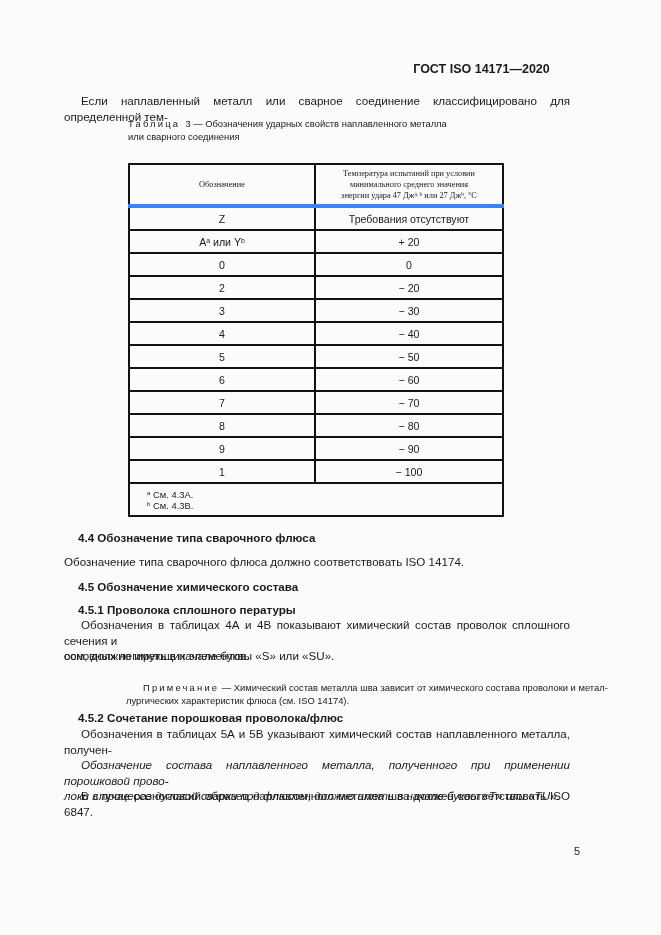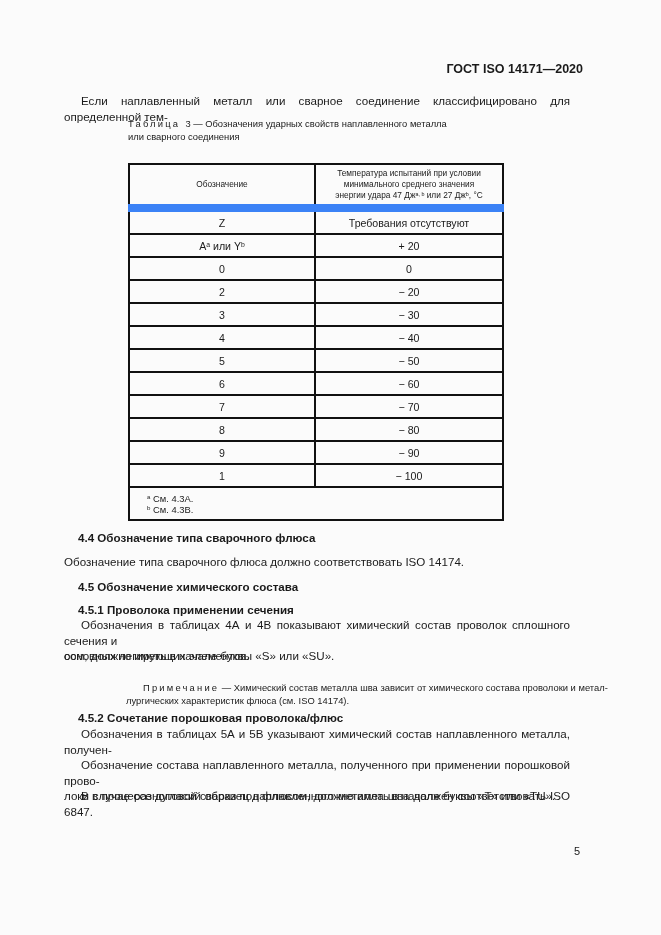--- a/index.html
+++ b/index.html
@@ -1,33 +1,33 @@
 <!DOCTYPE html>
 <html><head>
 <meta charset="utf-8">
 <style>
   html, body { margin: 0; padding: 0; }
   body {
     width: 661px; height: 935px; background: #fbfbfb; position: relative;
     font-family: "Liberation Sans", sans-serif; color: #1a1a1a; overflow: hidden;
   }
   .abs { position: absolute; }
-  .header-std { left: 380px; top: 62px; width: 203px; text-align: right; font-weight: bold; font-size: 12.5px; }
+  .header-std { left: 380px; top: 62px; width: 203px; text-align: center; font-weight: bold; font-size: 12.5px; }
   .p { position: absolute; left: 64px; width: 506px; font-size: 11.6px; line-height: 15.5px; text-align: justify; }
   .p .ind { display: inline-block; width: 17px; }
   .lastline { text-align-last: left; }
   .caption { left: 128px; top: 118px; font-size: 9.4px; line-height: 12.5px; width: 380px; }
   .spaced { letter-spacing: 2.2px; }
   table.t3 {
     position: absolute; left: 128px; top: 163px; width: 374px;
     border-collapse: collapse; font-size: 10.6px; table-layout: fixed;
   }
   table.t3 td, table.t3 th { border: 2px solid #111; text-align: center; padding: 0; }
   table.t3 th { font-weight: normal; font-size: 8.3px; height: 39px; line-height: 11px; }
-  table.t3 thead tr th { border-bottom: 8px solid #3b82f6; }
+  table.t3 thead tr th { border-bottom: 4px solid #3b82f6; font-family: Liberation Serif, serif; }
   table.t3 td { height: 21px; }
   table.t3 td.fn { text-align: left; height: 31px; font-size: 9.4px; line-height: 11px; padding-left: 17px; vertical-align: middle; }
   sup { font-size: 65%; vertical-align: 0.45em; line-height: 0; }
   .h4 { position: absolute; left: 78px; font-weight: bold; font-size: 11.6px; }
   .note { position: absolute; left: 78px; width: 506px; font-size: 9.4px; line-height: 13px; text-align: justify; }
   .pagenum { left: 574px; top: 845px; font-size: 11px; }
 </style>
 </head>
 <body>
 
@@ -115,38 +115,38 @@
   </tbody>
 </table>
 
 <div class="h4" style="top:531px;">4.4 Обозначение типа сварочного флюса</div>
 <div class="p" style="top:554px;">
     <div class="lastline"><span>Обозначение типа сварочного флюса должно соответствовать ISO 14174.</span></div>
   </div>
 
 <div class="h4" style="top:580px;">4.5 Обозначение химического состава</div>
 
-<div class="h4" style="top:603px;">4.5.1 Проволока применении сечения</div>
+<div class="h4" style="top:603px;">4.5.1 Проволока сплошного пературы</div>
 <div class="p" style="top:617px;">
   <div><span class="ind"></span><span>Обозначения в таблицах 4А и 4В показывают химический состав проволок сплошного сечения и</span></div>
   <div class="lastline"><span>основных легирующих элементов.</span></div>
 </div>
 <div class="p" style="top:648px;">
   <div class="lastline"><span>сом, должно иметь в начале буквы «S» или «SU».</span></div>
 </div>
 <div class="note" style="top:681px;margin-left:48px;">
   <div><span class="ind" style="display:inline-block;width:17px;"></span><span class="spaced">Примечание</span><span> — Химический состав металла шва зависит от химического состава проволоки и метал-</span></div>
   <div style="text-align-last:left;"><span>лургических характеристик флюса (см. ISO 14174).</span></div>
 </div>
 
 <div class="h4" style="top:711px;">4.5.2 Сочетание порошковая проволока/флюс</div>
 <div class="p" style="top:726px;">
   <div><span class="ind"></span><span>Обозначения в таблицах 5А и 5В указывают химический состав наплавленного металла, получен-</span></div>
 </div>
-<div class="p" style="top:757px;">
+<div class="p" style="top:757px;font-style:italic;">
   <div><span class="ind"></span><span>Обозначение состава наплавленного металла, полученного при применении порошковой прово-</span></div>
   <div class="lastline"><span>локи в процессе дуговой сварки под флюсом, должно иметь в начале буквы «Т» или «TU».</span></div>
 </div>
 <div class="p" style="top:788px;">
   <div class="lastline"><span class="ind"></span><span>В случае разногласий образец наплавленного металла шва должен соответствовать ISO 6847.</span></div>
 </div>
 
 <div class="abs pagenum">5</div>
 
 </body></html>

